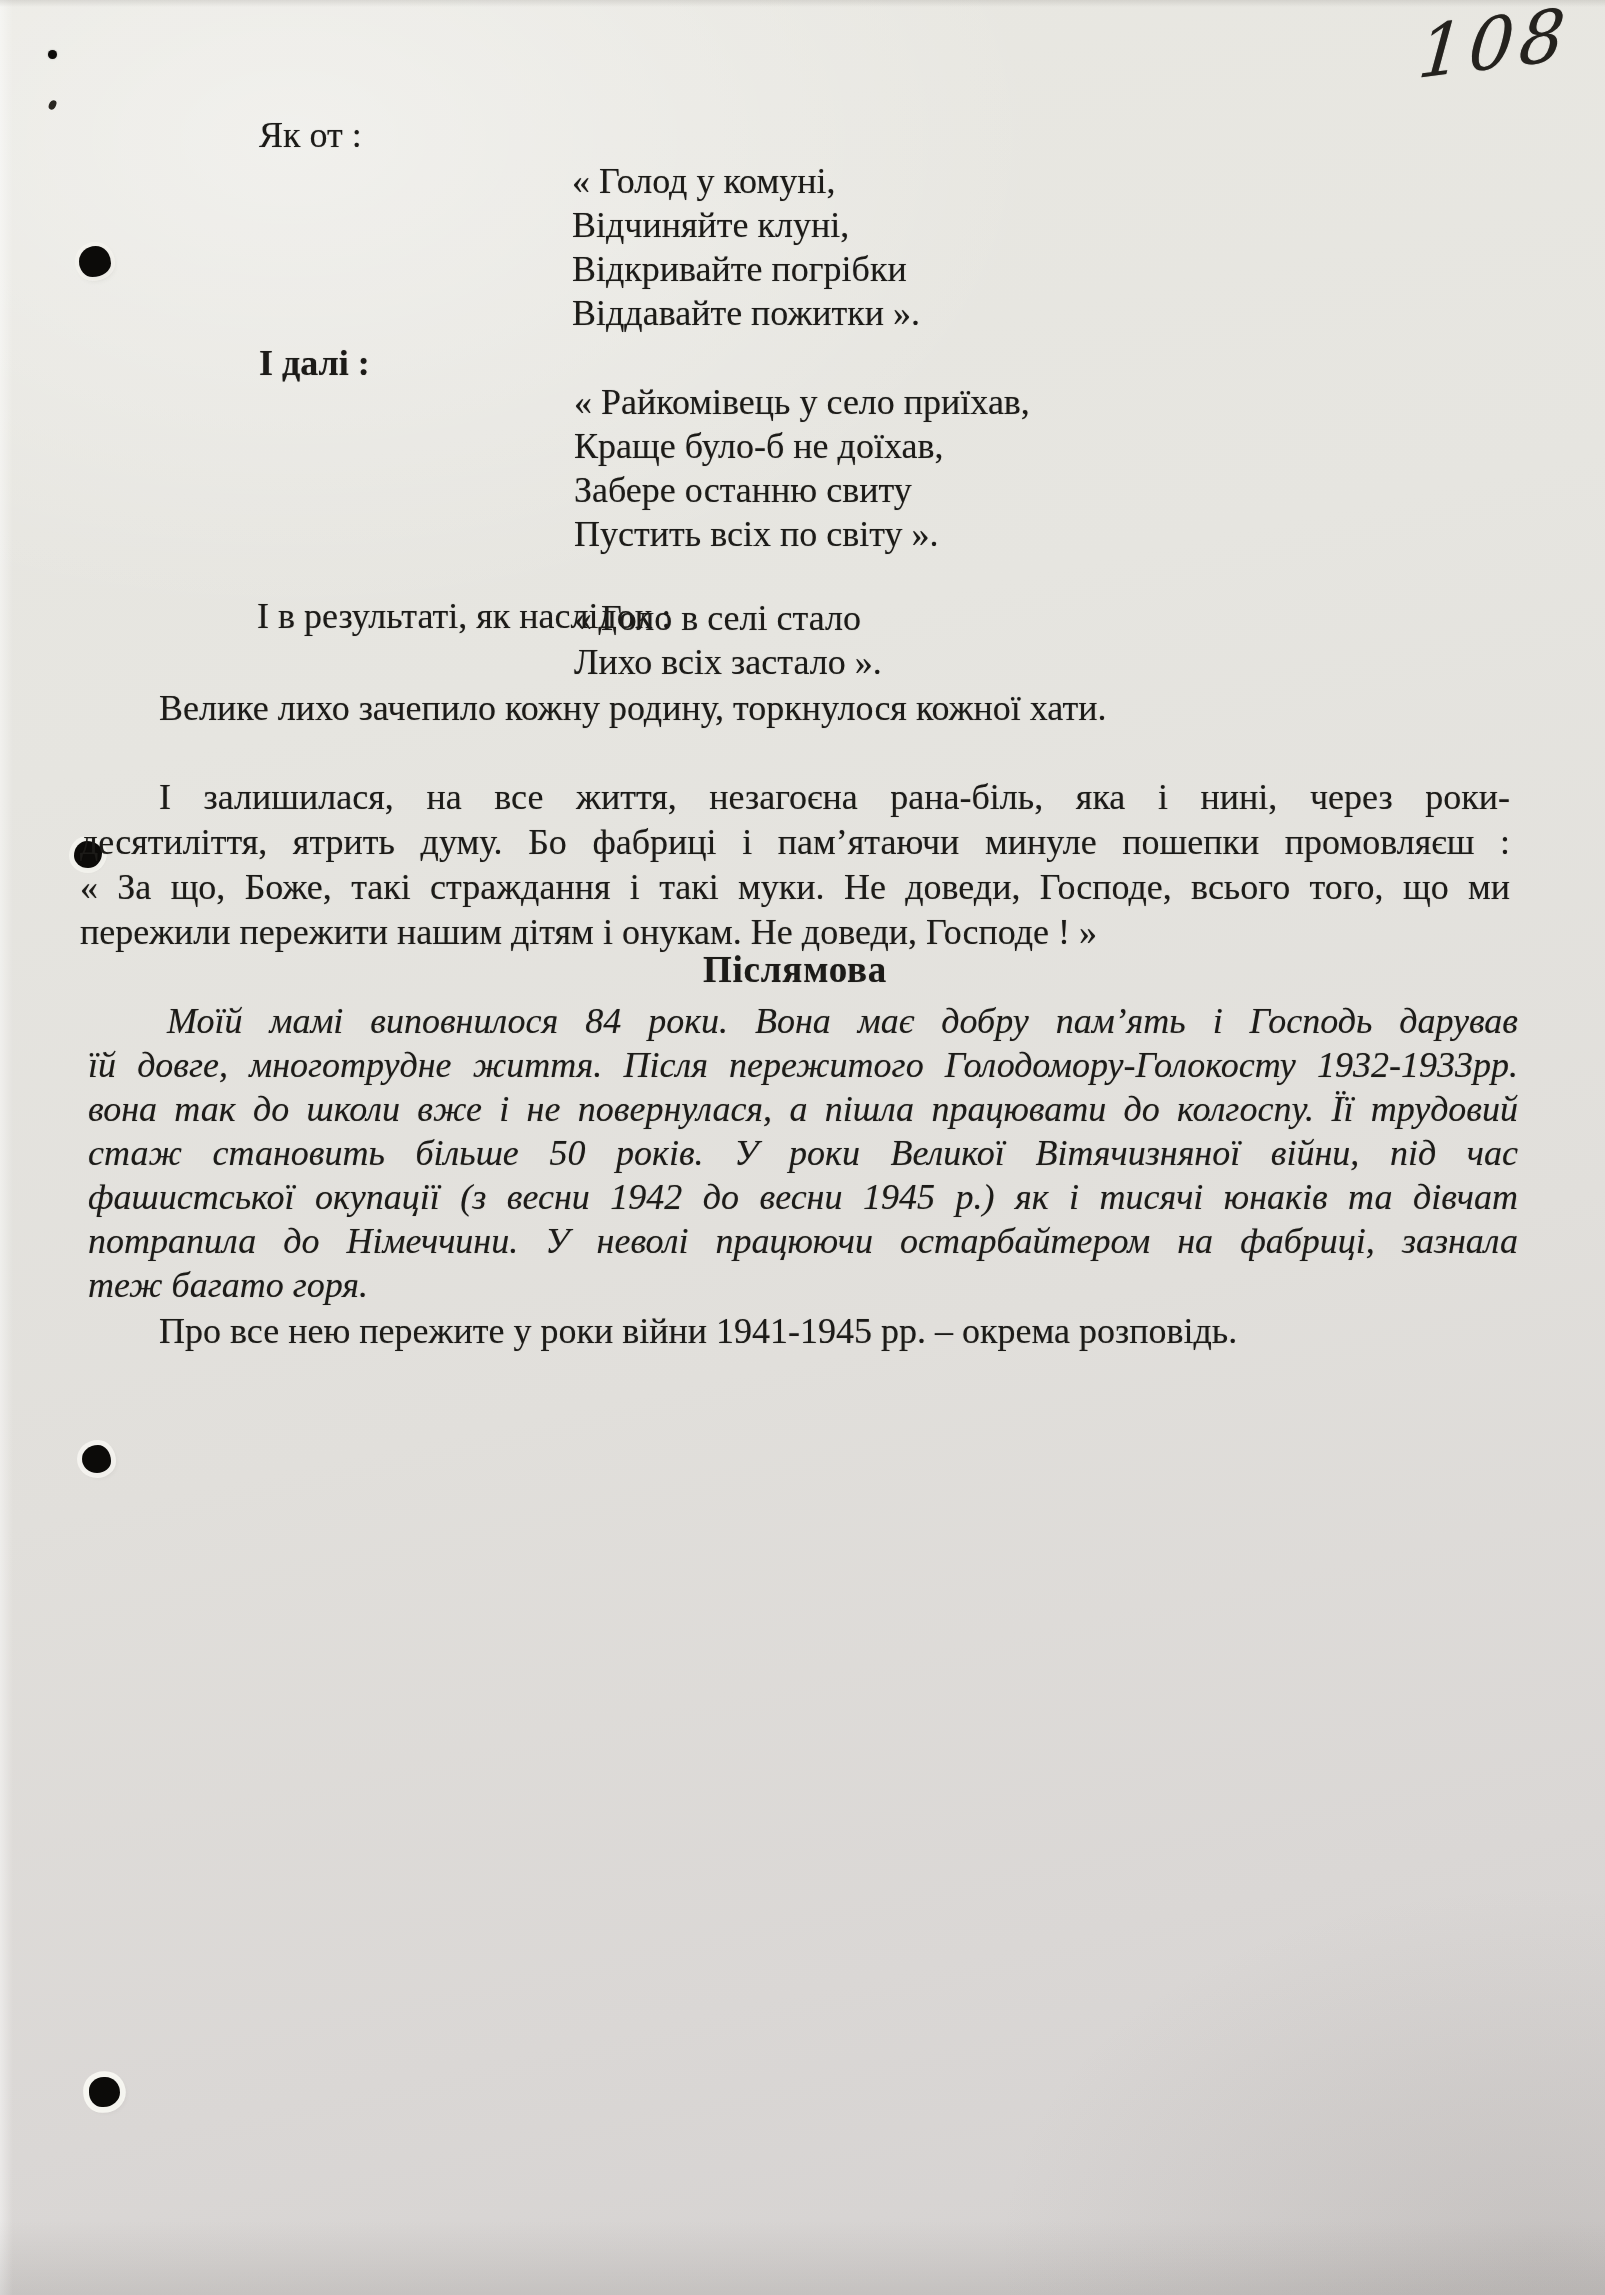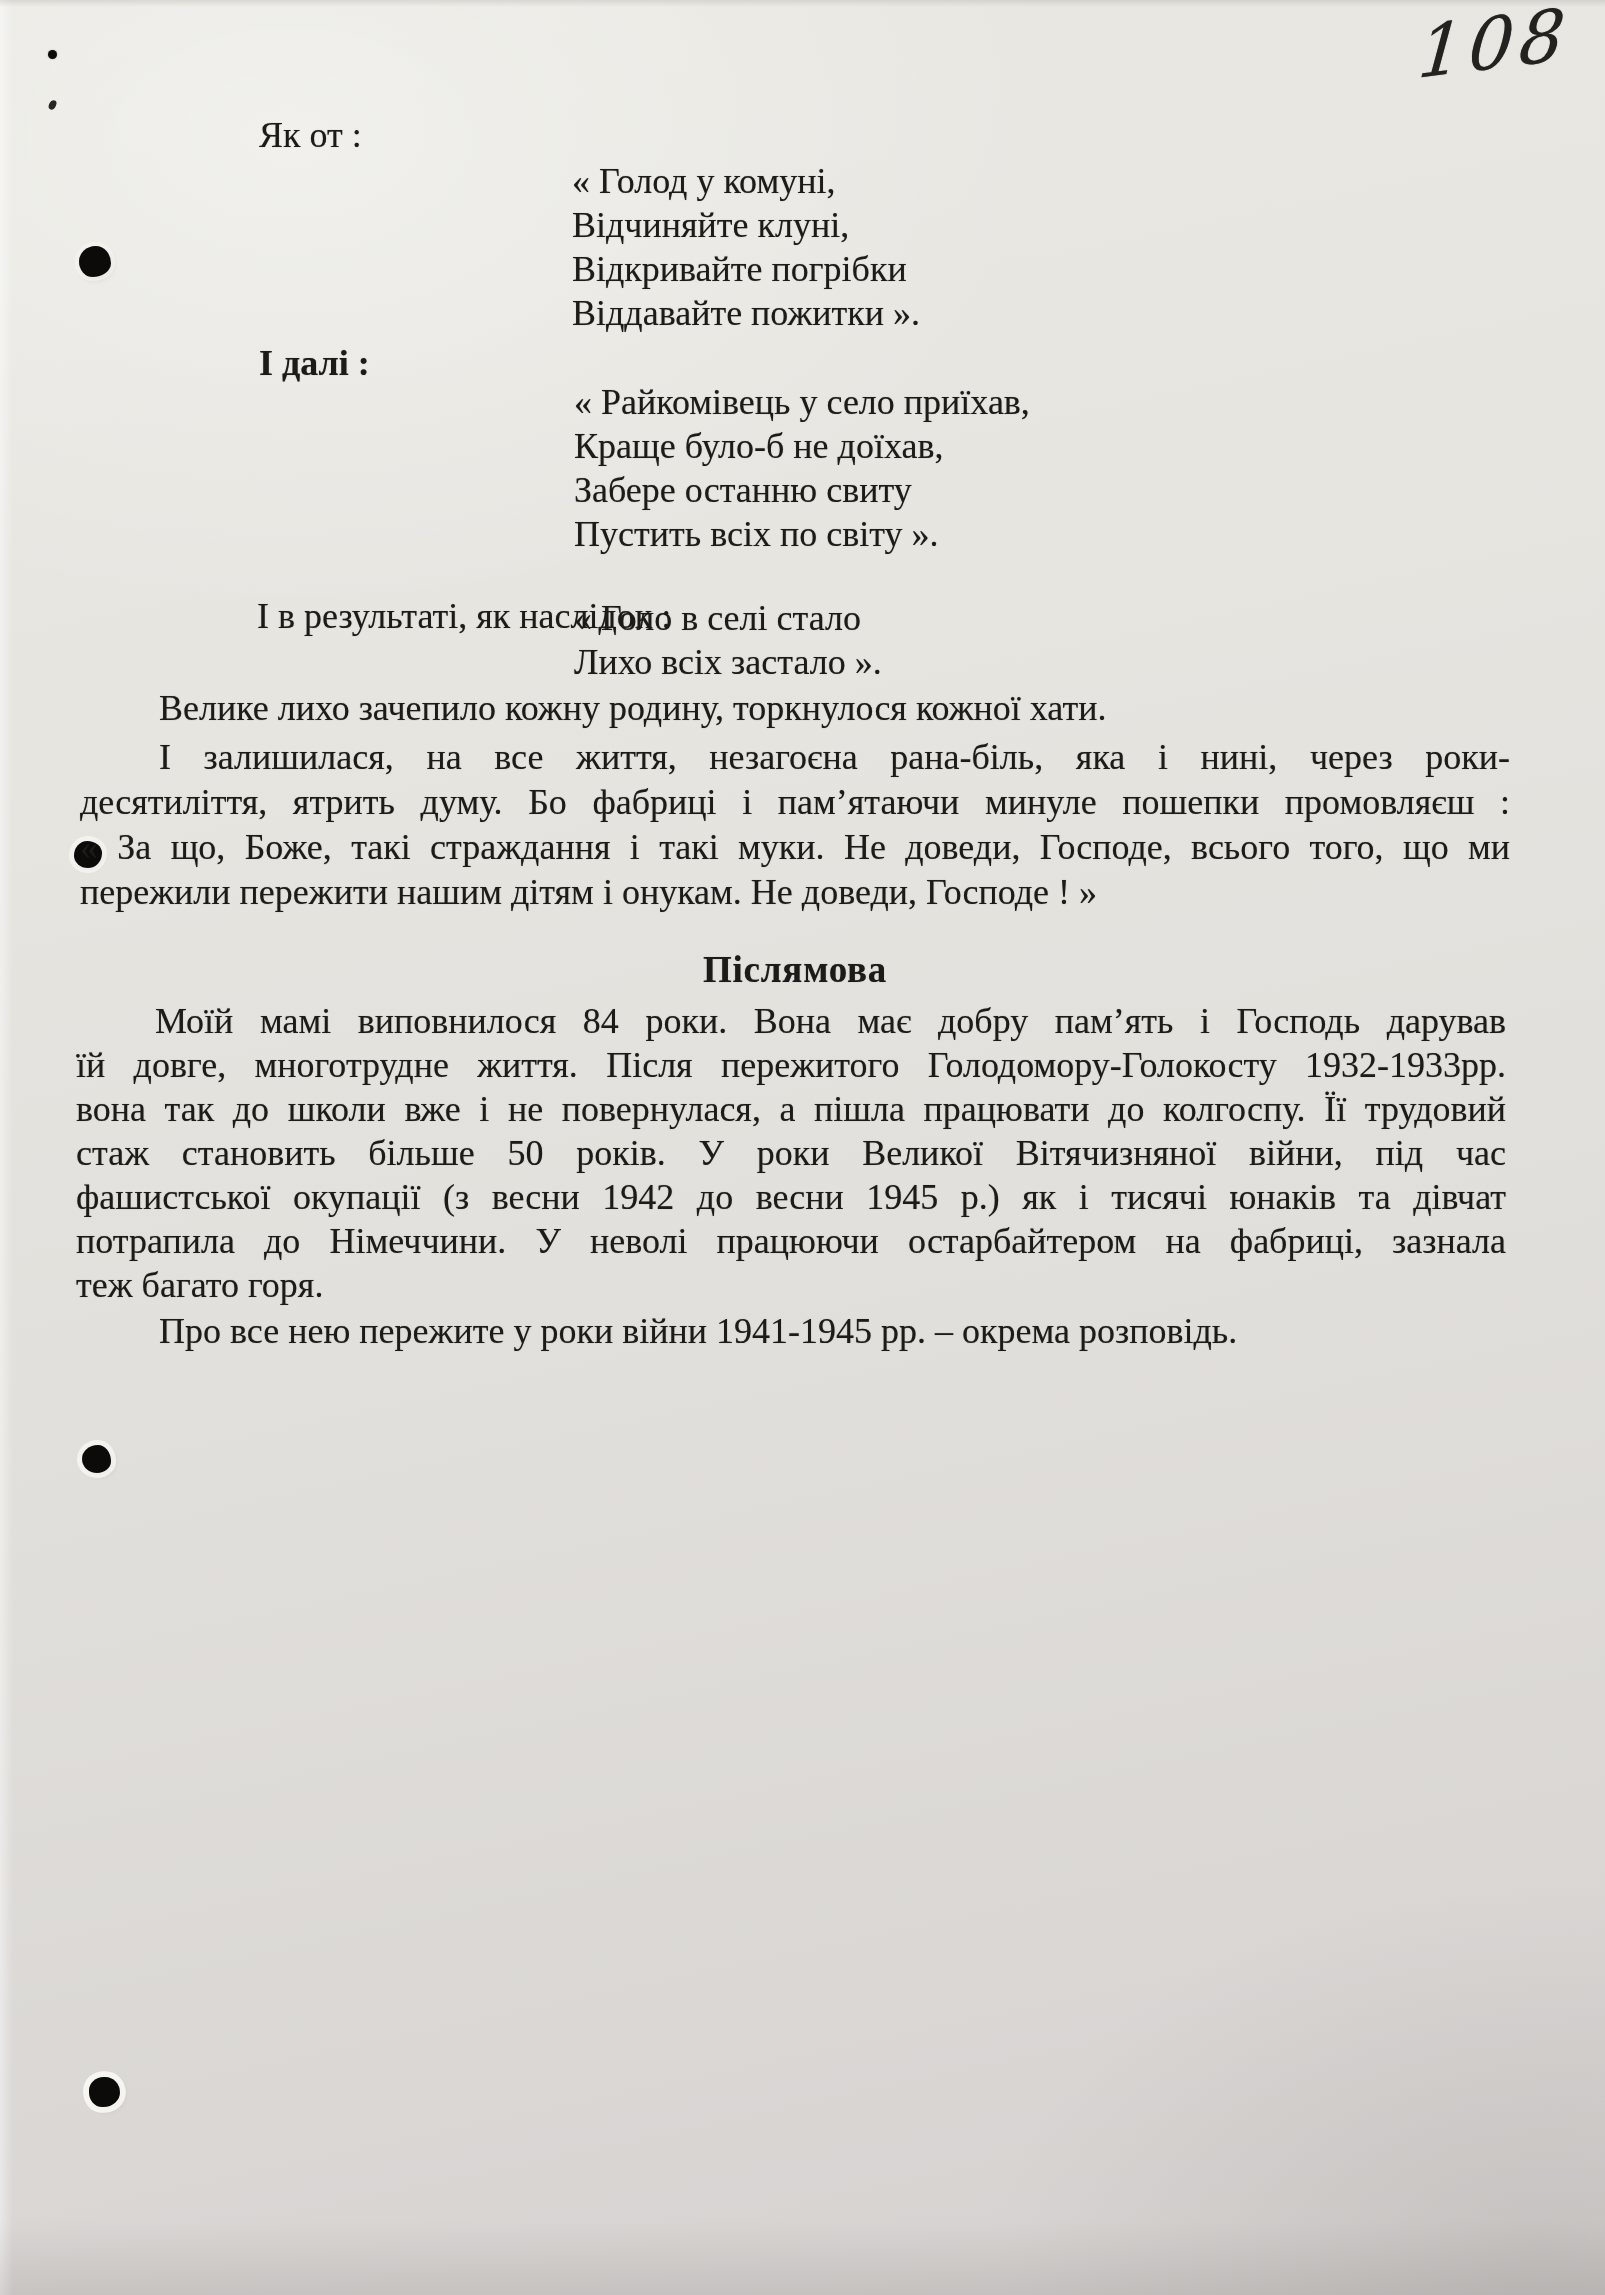--- a/index.html
+++ b/index.html
@@ -104,32 +104,32 @@
 
   <div class="txt lh53" style="left:574px;top:596px;">
     <div class="vline">« Голо в селі стало</div>
     <div class="vline">Лихо всіх застало ».</div>
   </div>
 
   <div class="txt w" style="left:80px;top:686px;">
     <div class="pline ind">Велике лихо зачепило кожну родину, торкнулося кожної хати.</div>
   </div>
 
-  <div class="txt w lh55" style="left:80px;top:735px;">
+  <div class="txt w lh55" style="left:80px;top:775px;">
     <div class="pline ind just">І залишилася, на все життя, незагоєна рана-біль, яка і нині,  через роки-</div>
     <div class="pline just">десятиліття, ятрить думу. Бо фабриці і пам’ятаючи минуле пошепки промовляєш :</div>
     <div class="pline just">« За що, Боже, такі страждання і такі муки. Не доведи, Господе, всього того, що ми</div>
     <div class="pline">пережили пережити нашим дітям і онукам. Не доведи, Господе ! »</div>
   </div>
 
   <div class="txt w heading" style="left:80px;top:948px;">
     <div class="pline">Післямова</div>
   </div>
 
-  <div class="txt w" style="left:76px;top:999px;">
+  <div class="txt w" style="left:88px;top:999px;font-style:italic;">
     <div class="pline ind just">Моїй мамі виповнилося 84 роки. Вона має добру пам’ять і Господь дарував</div>
     <div class="pline just">їй довге, многотрудне життя. Після пережитого Голодомору-Голокосту 1932-1933рр.</div>
     <div class="pline just">вона так до школи вже і не повернулася, а пішла працювати до колгоспу. Її трудовий</div>
     <div class="pline just">стаж становить більше 50 років. У роки Великої Вітячизняної війни, під час</div>
     <div class="pline just">фашистської окупації (з весни 1942 до весни 1945 р.) як і тисячі юнаків та дівчат</div>
     <div class="pline just">потрапила до Німеччини. У неволі працюючи остарбайтером на фабриці, зазнала</div>
     <div class="pline">теж багато горя.</div>
   </div>
 
   <div class="txt w" style="left:80px;top:1309px;">

